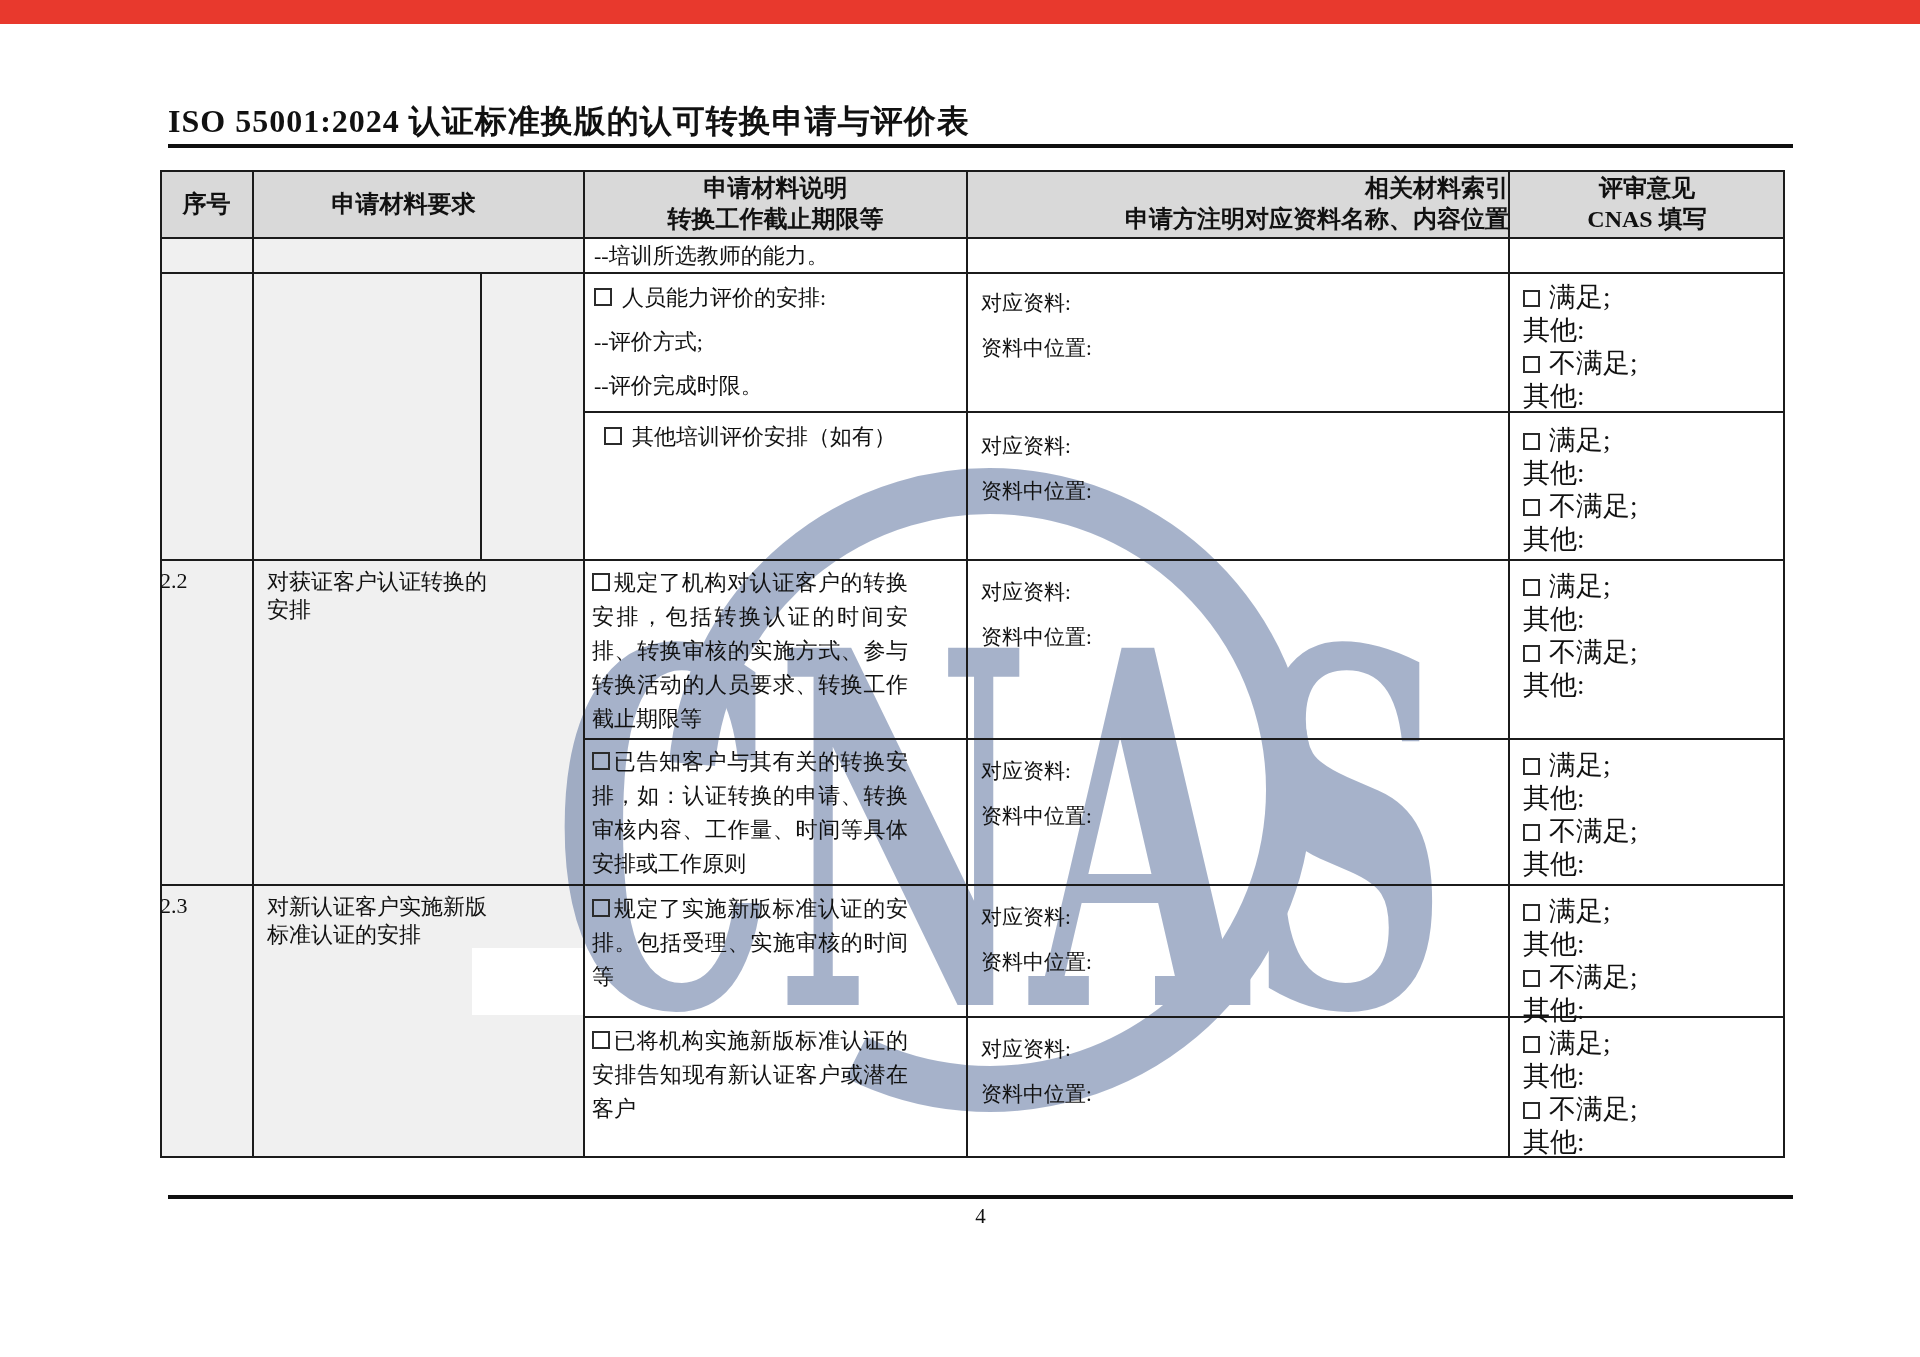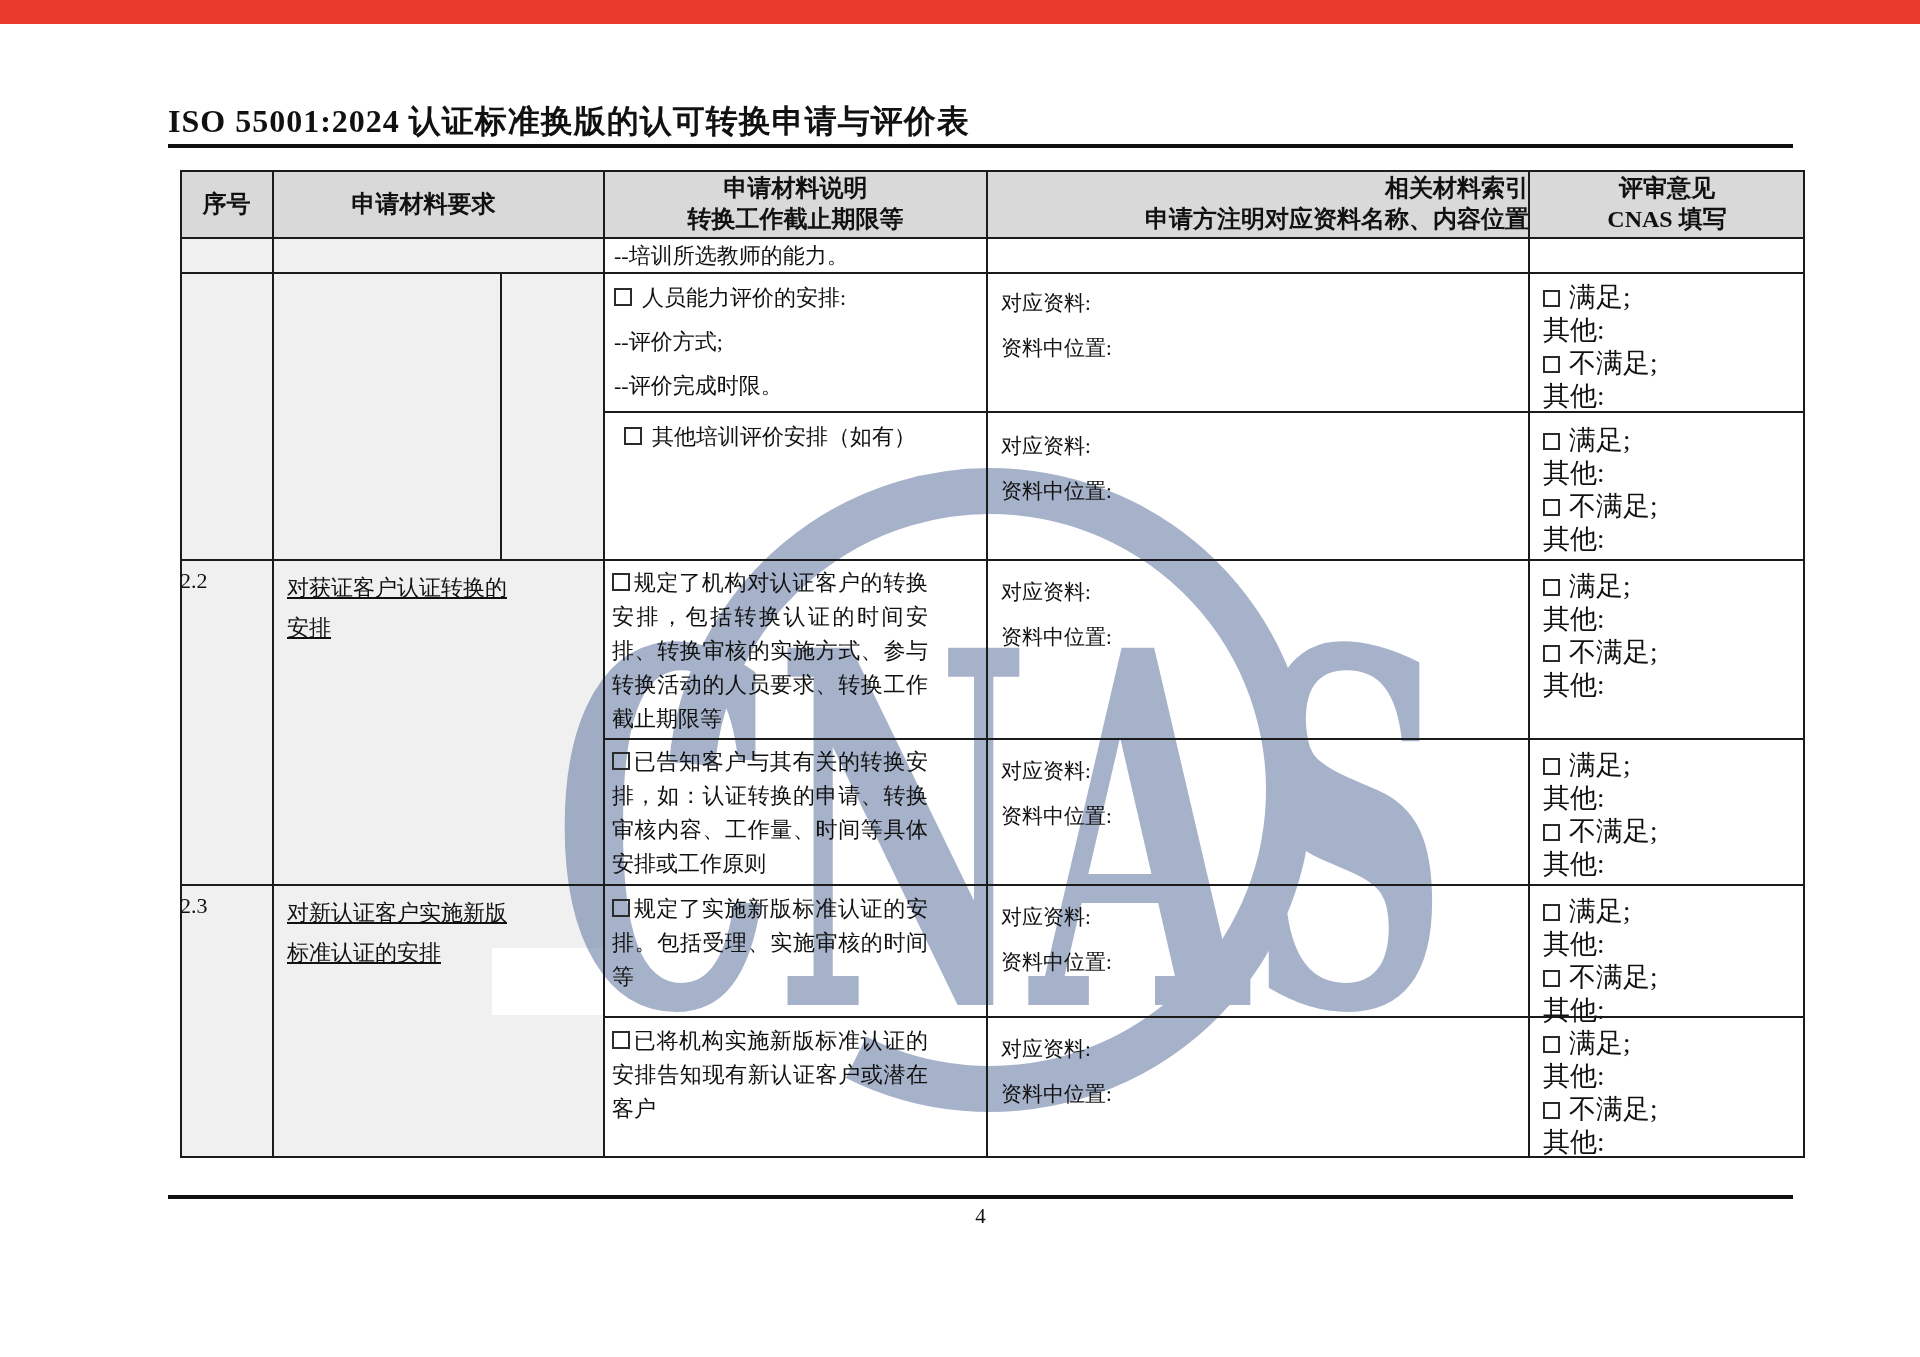--- a/index.html
+++ b/index.html
@@ -2,38 +2,38 @@
 <html><head>
 <meta charset="utf-8">
 <style>
   html,body{margin:0;padding:0;background:#ffffff;}
   .page{position:relative;width:1920px;height:1357px;background:#ffffff;overflow:hidden;
         font-family:"Liberation Serif","DejaVu Serif",serif;color:#111;}
   .redbar{position:absolute;left:0;top:0;width:1920px;height:24px;background:#e8392d;}
   .doc-title{position:absolute;left:168px;top:100px;width:1400px;font-size:32px;font-weight:600;
              letter-spacing:1px;white-space:nowrap;}
   .title-rule{position:absolute;left:168px;top:144px;width:1625px;height:4px;background:#0f0f0f;}
-  .layer{position:absolute;left:180px;top:170px;width:1625px;height:988px;}
+  .layer{position:absolute;left:160px;top:170px;width:1625px;height:988px;}
   .abs{position:absolute;}
   
   .bg-head{left:0;top:0;width:1625px;height:68px;background:#d9d9d9;}
   .bg-gray{background:#f0f0f0;}
   .bg-white-patch{left:312px;top:778px;width:112px;height:67px;background:#ffffff;}
   
   .ln{background:#1b1b1b;}
   
   .hcell{position:absolute;top:0;height:68px;display:flex;flex-direction:column;justify-content:center;
          align-items:center;text-align:center;font-weight:700;font-size:24px;line-height:31px;}
   
   .cell{position:absolute;font-size:22px;}
   .c3line{line-height:44px;padding-left:10px;}
   .para{width:316px;padding-left:8px;line-height:34px;text-align:justify;}
   .c4cell{width:500px;font-size:21px;line-height:45px;padding:8px 0 0 14px;}
   .c5cell{width:250px;font-size:27px;line-height:33px;padding:8px 0 0 14px;}
-  .req{width:236px;line-height:40px;padding:8px 0 0 14px;text-decoration:underline;}
+  .req{width:236px;line-height:28px;padding:8px 0 0 14px;}
   .num{width:93px;padding-top:8px;}
   .cb{display:inline-block;width:14px;height:14px;border:2px solid #2b2b2b;background:transparent;
       vertical-align:-1px;}
   .cb.sp{margin-right:10px;}
   .cb.flush{margin-right:3px;}
   .c5cell .cb{width:13px;height:13px;margin-right:9px;}
   .wm{position:absolute;left:0;top:0;pointer-events:none;}
   .footer-rule{position:absolute;left:168px;top:1195px;width:1625px;height:4px;background:#0f0f0f;}
   .pageno{position:absolute;left:168px;top:1204px;width:1625px;text-align:center;font-size:21px;}
 </style>

